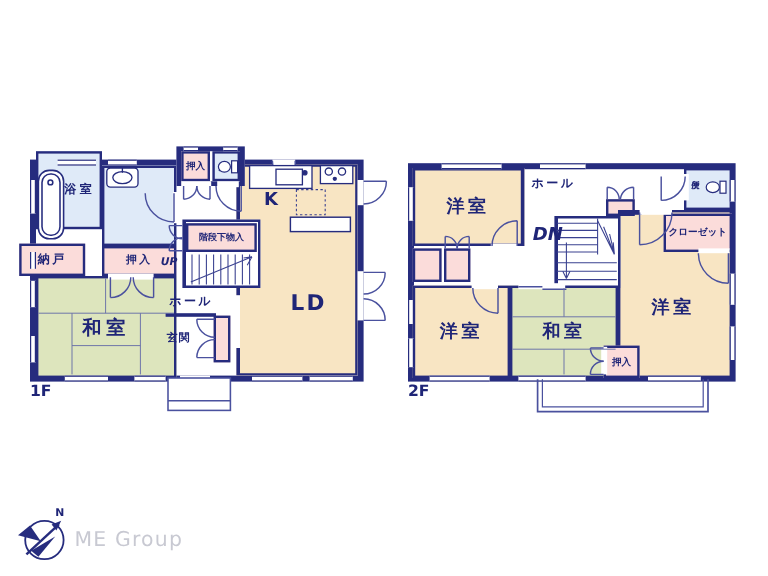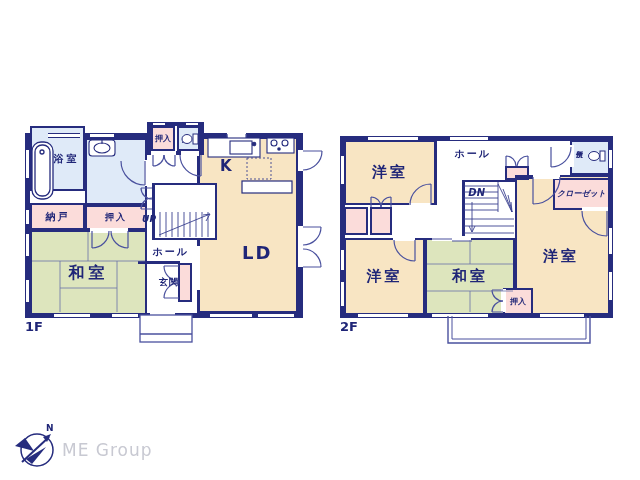--- a/index.html
+++ b/index.html
@@ -11,38 +11,38 @@
   .z3{z-index:3;} .z4{z-index:4;}
   .wet{background:#dfeaf8;} .pink{background:#fbdcda;} .green{background:#dde5bd;}
   .wood{background:#f8e5c3;} .white{background:#fff;}
   .wall{position:absolute;background:#262c7e;z-index:5;}
   .gap{position:absolute;background:#fff;z-index:6;}
   .win-h{position:absolute;height:5px;background:#fff;border-top:1px solid #262c7e;
          border-bottom:1px solid #262c7e;box-sizing:border-box;z-index:6;}
   .win-v{position:absolute;width:5px;background:#fff;border-left:1px solid #262c7e;
          border-right:1px solid #262c7e;box-sizing:border-box;z-index:6;}
   .lbl{color:#1f2577;font-weight:bold;line-height:1;white-space:nowrap;z-index:8;}
-  .abs{position:absolute;text-align:right;}
+  .abs{position:absolute;text-align:left;}
   .v-lbl{writing-mode:vertical-rl;text-orientation:upright;}
   .it{font-style:italic;}
   svg.overlay{position:absolute;left:0;top:0;z-index:7;pointer-events:none;}
   .logo-text{position:absolute;color:#c8c9d2;font-weight:500;letter-spacing:1px;z-index:8;}
 </style>
 </head>
 <body>
 
 <div id="canvas">
 
   <div class="bldg" style="left:25px;top:133px;width:278px;height:185px;"></div>
 
   <div class="room wet" style="left:30px;top:126px;width:55px;height:65px;">
     <span class="lbl" style="font-size:10px;letter-spacing:3px;margin-left:18px;">浴室</span>
   </div>
   <div class="room wet" style="left:85px;top:138px;width:62px;height:67px;"></div>
-  <div class="room pink" style="left:30px;top:203px;width:55px;height:27px;">
+  <div class="room pink" style="left:16px;top:203px;width:55px;height:27px;">
     <span class="lbl" style="font-size:10px;letter-spacing:2px;">納戸</span>
   </div>
   <div class="room pink" style="left:85px;top:205px;width:62px;height:25px;">
     <span class="lbl" style="font-size:9px;letter-spacing:2px;">押入</span>
   </div>
   <div class="room green" style="left:30px;top:230px;width:117px;height:85px;">
     <span class="lbl" style="font-size:16px;letter-spacing:4px;">和室</span>
   </div>
   <div class="room wood" style="left:197px;top:137px;width:101px;height:176px;border-left-width:3px;">
     <span class="lbl abs" style="left:20px;top:20px;font-size:15px;">K</span>
@@ -51,20 +51,23 @@
 
   <div class="bldg z4" style="left:147px;top:122px;width:57px;height:33px;border-width:4px;"></div>
   <div class="room pink z4" style="left:151px;top:126px;width:24px;height:25px;">
     <span class="lbl" style="font-size:8px;">押入</span>
   </div>
   <div class="room wet z4" style="left:177px;top:126px;width:23px;height:25px;">
     <span class="lbl v-lbl abs" style="left:2px;top:2px;font-size:7px;">便所</span>
   </div>
 
   <div class="room white z3" style="left:152px;top:183px;width:65px;height:57px;border-left-width:3px;"></div>
+  <div class="room pink z3" style="left:155px;top:186px;width:59px;height:24px;">
+    <span class="lbl" style="font-size:7.5px;">階段下物入</span>
+  </div>
 
   <div class="wall" style="left:138px;top:261px;width:42px;height:3px;"></div>
   <div class="room pink z3" style="left:178px;top:263px;width:14px;height:39px;"></div>
 
   <div class="lbl abs" style="left:141px;top:247px;width:48px;font-size:10px;letter-spacing:2px;">ホール</div>
   <div class="lbl abs it" style="left:134px;top:215px;width:22px;font-size:9px;">UP</div>
   <div class="lbl abs" style="left:139px;top:278px;width:40px;font-size:9px;letter-spacing:1px;">玄関</div>
   <div class="lbl abs" style="left:25px;top:320px;width:30px;font-size:13px;text-align:left;">1F</div>
 
   <div class="win-h" style="left:48px;top:133px;width:32px;"></div>
@@ -103,31 +106,31 @@
   <div class="room green" style="left:425px;top:238px;width:90px;height:77px;">
     <span class="lbl" style="font-size:15px;letter-spacing:3px;">和室</span>
   </div>
   <div class="room wood" style="left:515px;top:175px;width:95px;height:140px;">
     <span class="lbl abs" style="left:26px;top:72px;font-size:15px;letter-spacing:3px;">洋室</span>
   </div>
   <div class="room pink z3" style="left:503px;top:288px;width:30px;height:27px;">
     <span class="lbl" style="font-size:8px;">押入</span>
   </div>
   <div class="room pink z3" style="left:553px;top:178px;width:57px;height:32px;">
-    <span class="lbl" style="font-size:8px;font-style:italic;">クローゼット</span>
+    <span class="lbl" style="font-size:8px;">クローゼット</span>
   </div>
   <div class="room wet z3" style="left:570px;top:140px;width:40px;height:35px;">
     <span class="lbl v-lbl abs" style="left:3px;top:3px;font-size:7px;">便所</span>
   </div>
   <div class="room pink z3" style="left:505px;top:166px;width:24px;height:14px;"></div>
   <div class="room white z3" style="left:462px;top:180px;width:55px;height:60px;border-left-width:3px;"></div>
   <div class="wall" style="left:515px;top:175px;width:20px;height:4px;"></div>
 
   <div class="lbl abs" style="left:443px;top:149px;width:48px;font-size:10px;letter-spacing:2px;">ホール</div>
-  <div class="lbl abs it" style="left:463px;top:188px;width:22px;font-size:10px;">DN</div>
+  <div class="lbl abs it" style="left:444px;top:188px;width:22px;font-size:15px;">DN</div>
   <div class="lbl abs" style="left:340px;top:320px;width:30px;font-size:13px;text-align:left;">2F</div>
 
   <div class="win-h" style="left:368px;top:136px;width:50px;"></div>
   <div class="win-h" style="left:450px;top:136px;width:38px;"></div>
   <div class="win-v" style="left:340px;top:156px;height:28px;"></div>
   <div class="win-v" style="left:340px;top:250px;height:20px;"></div>
   <div class="win-v" style="left:340px;top:282px;height:24px;"></div>
   <div class="win-h" style="left:358px;top:313px;width:50px;"></div>
   <div class="win-h" style="left:432px;top:313px;width:56px;"></div>
   <div class="win-h" style="left:540px;top:313px;width:44px;"></div>

